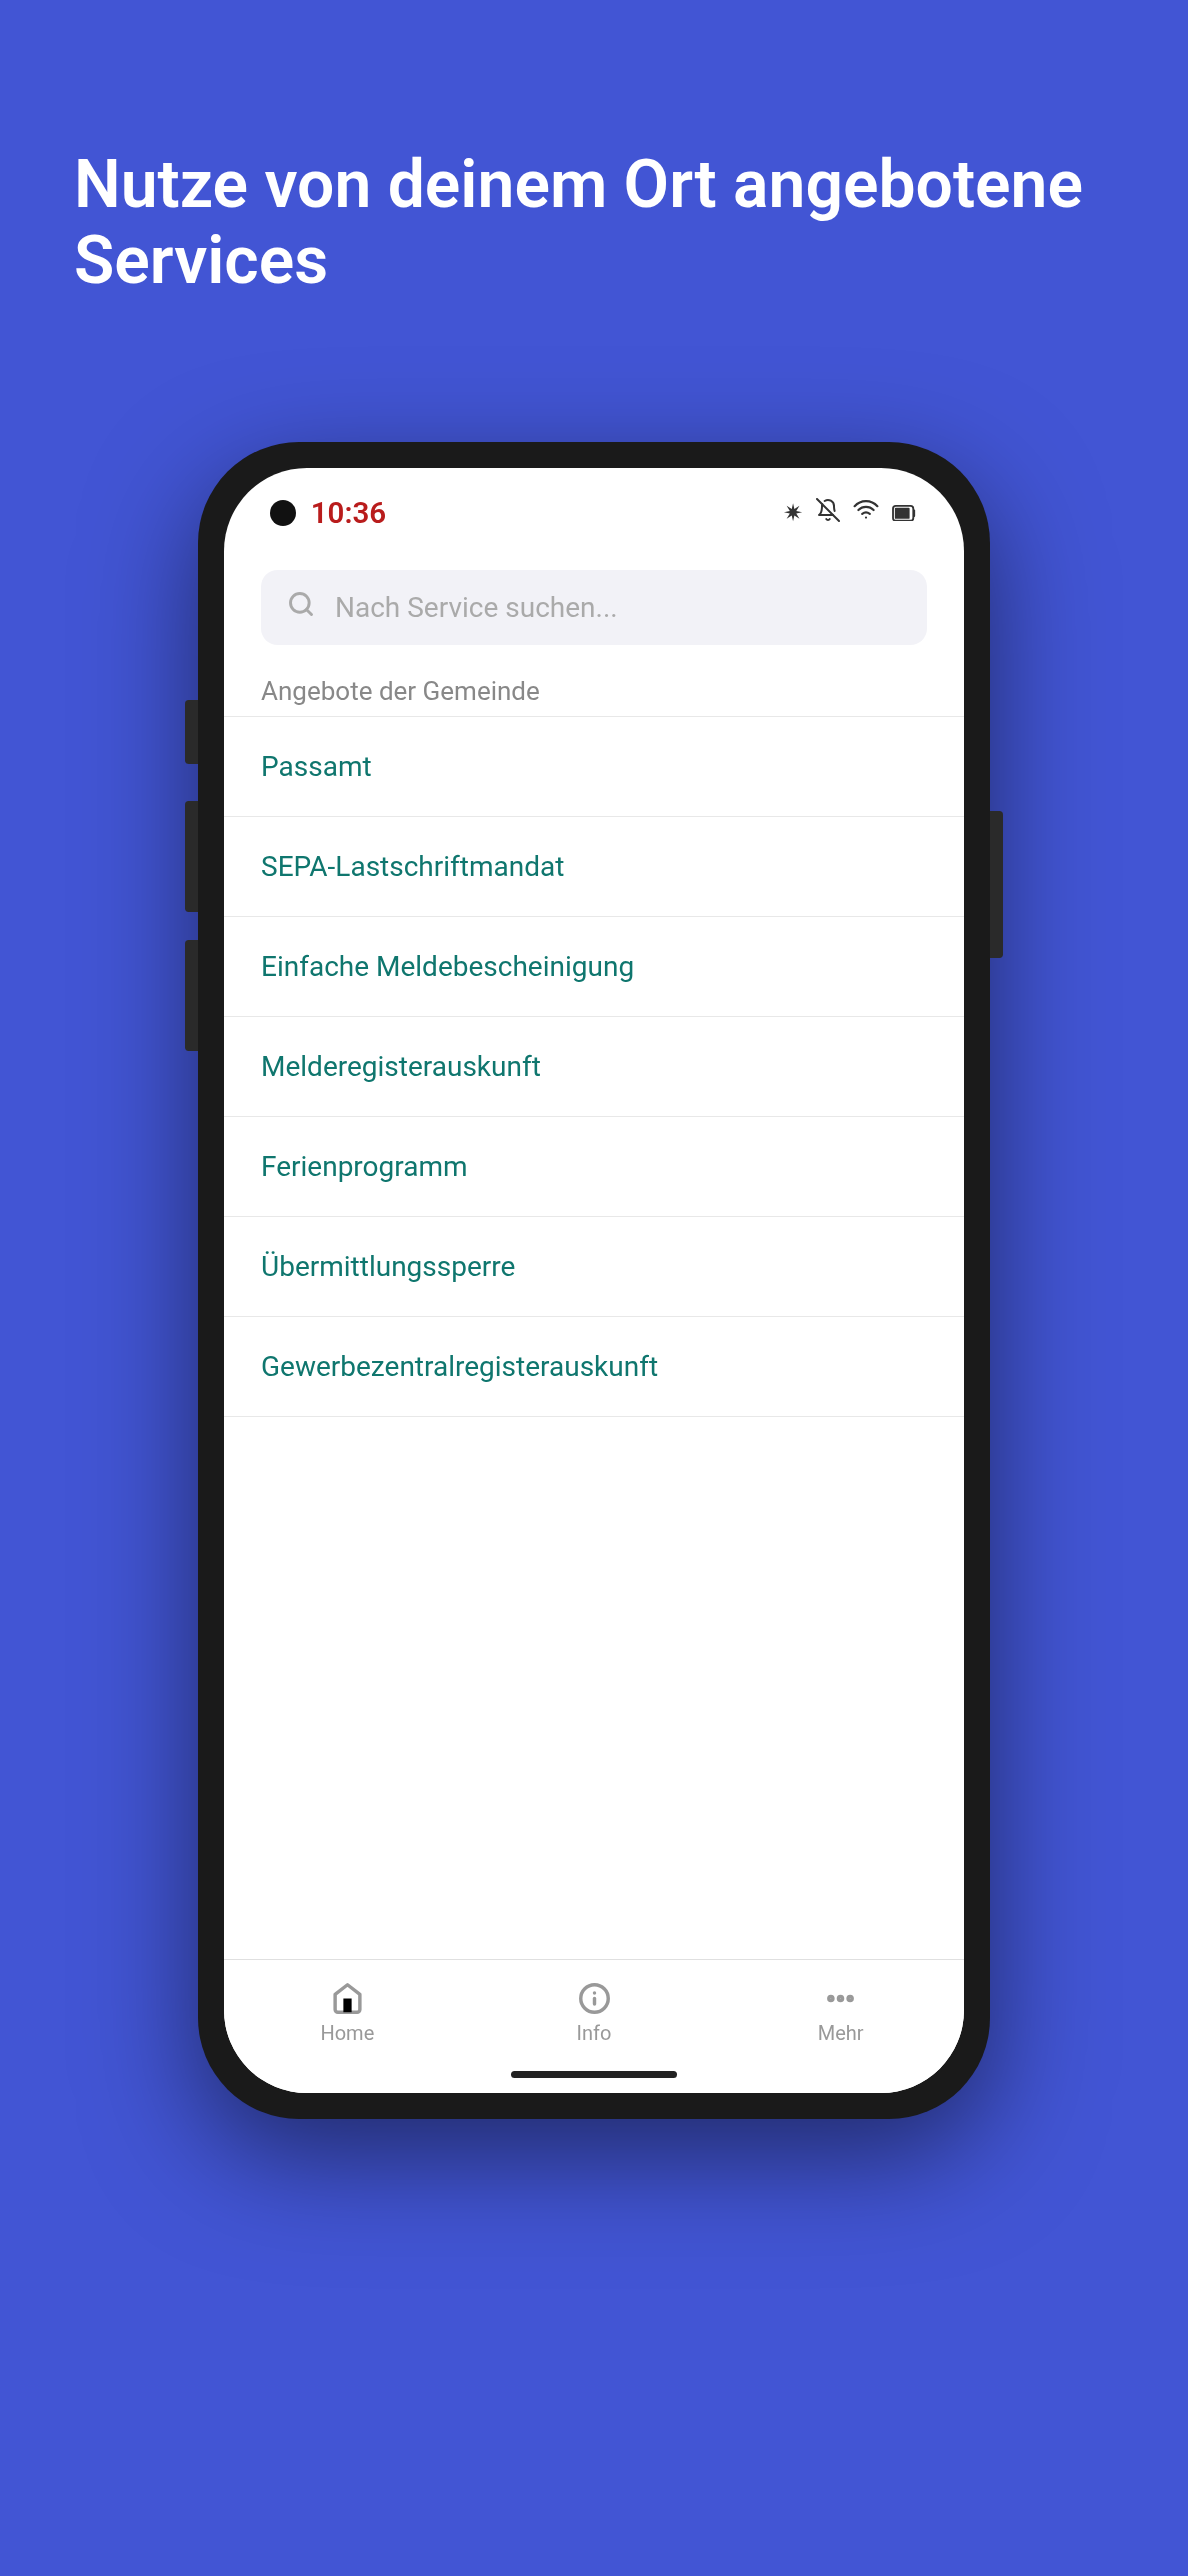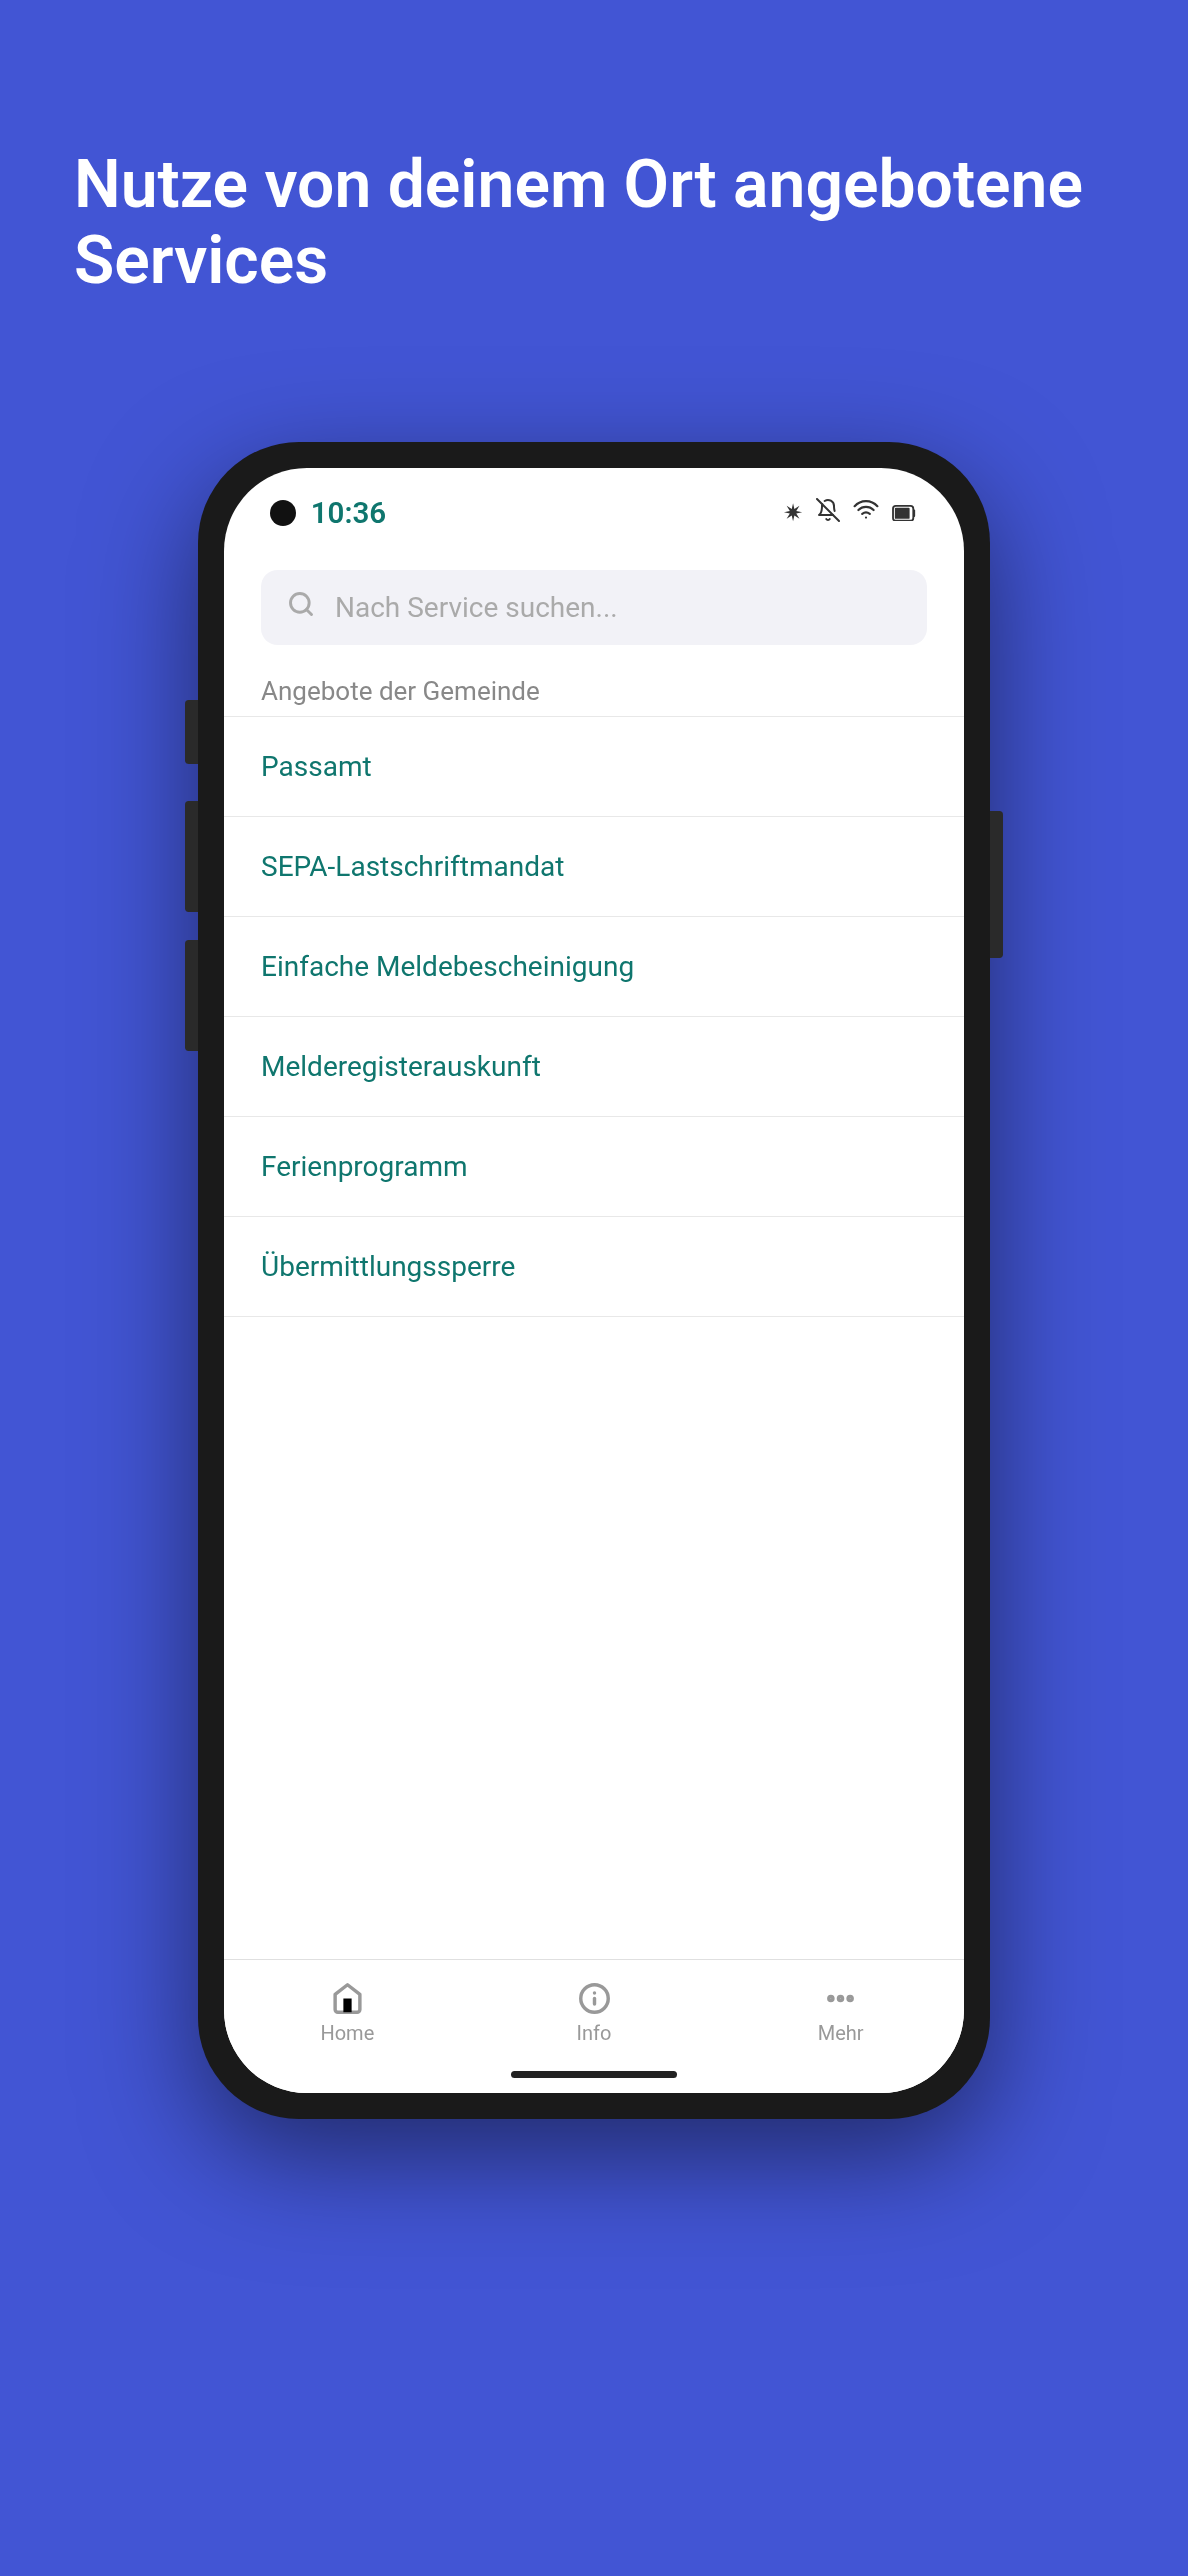--- a/index.html
+++ b/index.html
@@ -107,21 +107,21 @@
       display: flex;
       align-items: center;
       justify-content: space-between;
       padding: 26px 46px 9.2px 46px;
       min-height: 74px;
     }
 
     .status-time {
       font-size: 29.5px;
       font-weight: 600;
-      color: #0f766e;
+      color: #b91c1c;
       display: flex;
       align-items: center;
       gap: 14.7px;
     }
 
     .camera-dot {
       width: 26px;
       height: 26px;
       background: #111;
       border-radius: 50%;
@@ -346,20 +346,23 @@
           </div>
           <div class="list-item">
             <span class="list-item-text">Melderegisterauskunft</span>
           </div>
           <div class="list-item">
             <span class="list-item-text">Ferienprogramm</span>
           </div>
           <div class="list-item">
             <span class="list-item-text">Übermittlungssperre</span>
           </div>
+          <div class="list-item">
+            <span class="list-item-text">Gewerbezentralregisterauskunft</span>
+          </div>
         </div>
 
         <div class="bottom-nav">
 
           <div class="nav-item">
             <svg class="nav-svg" viewBox="0 0 24 24">
               <path d="M3 9l9-7 9 7v11a2 2 0 0 1-2 2H5a2 2 0 0 1-2-2z"></path>
               <polyline points="9 22 9 12 15 12 15 22"></polyline>
             </svg>
             <span class="nav-label">Home</span>

